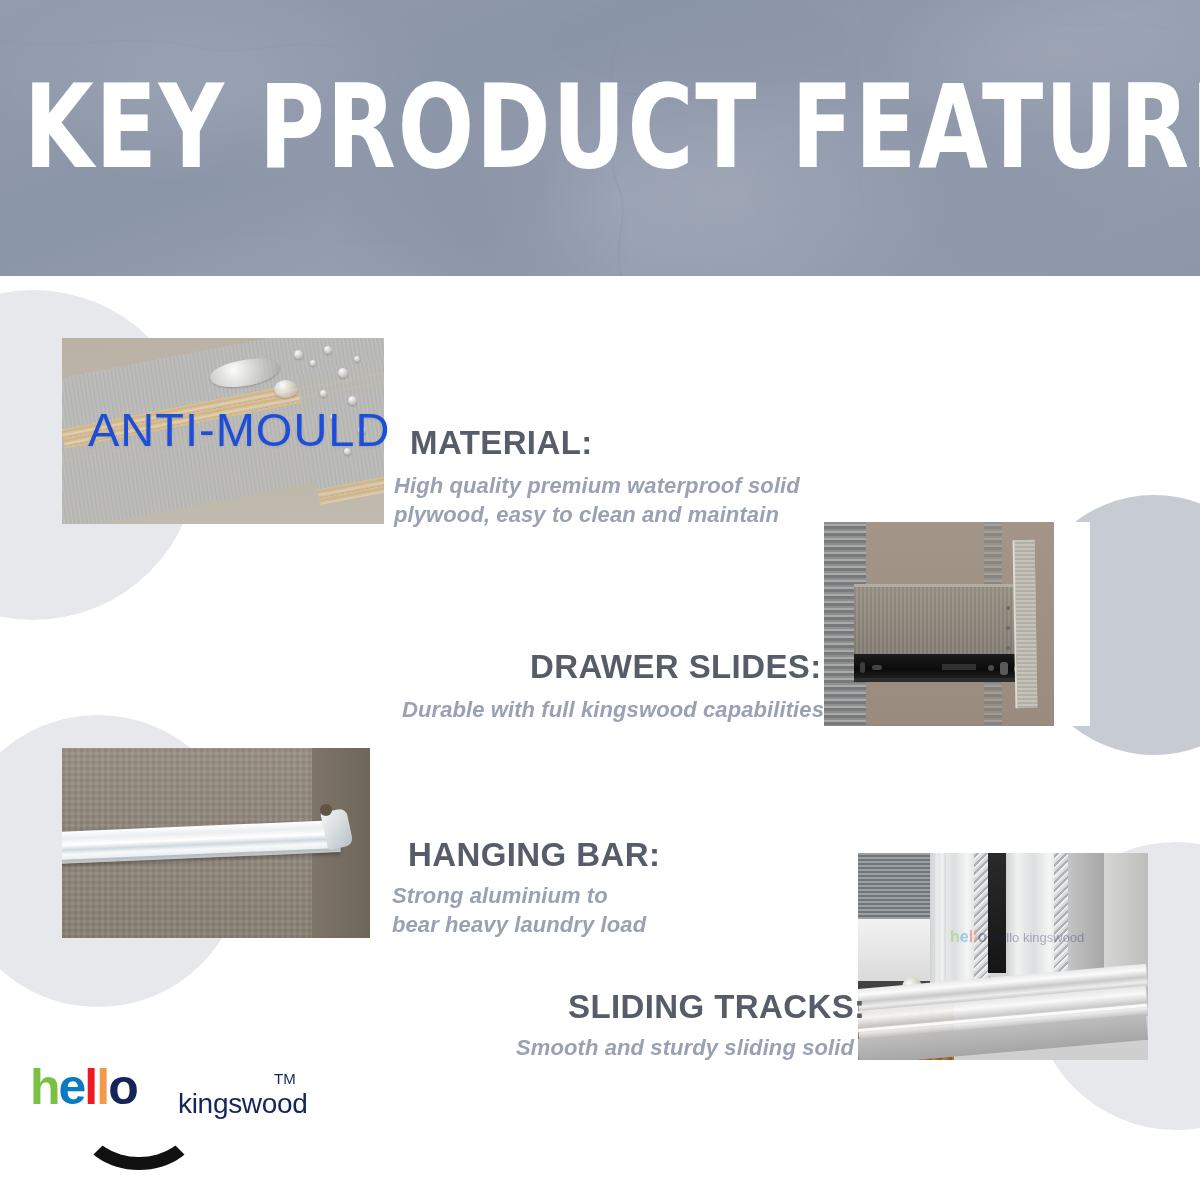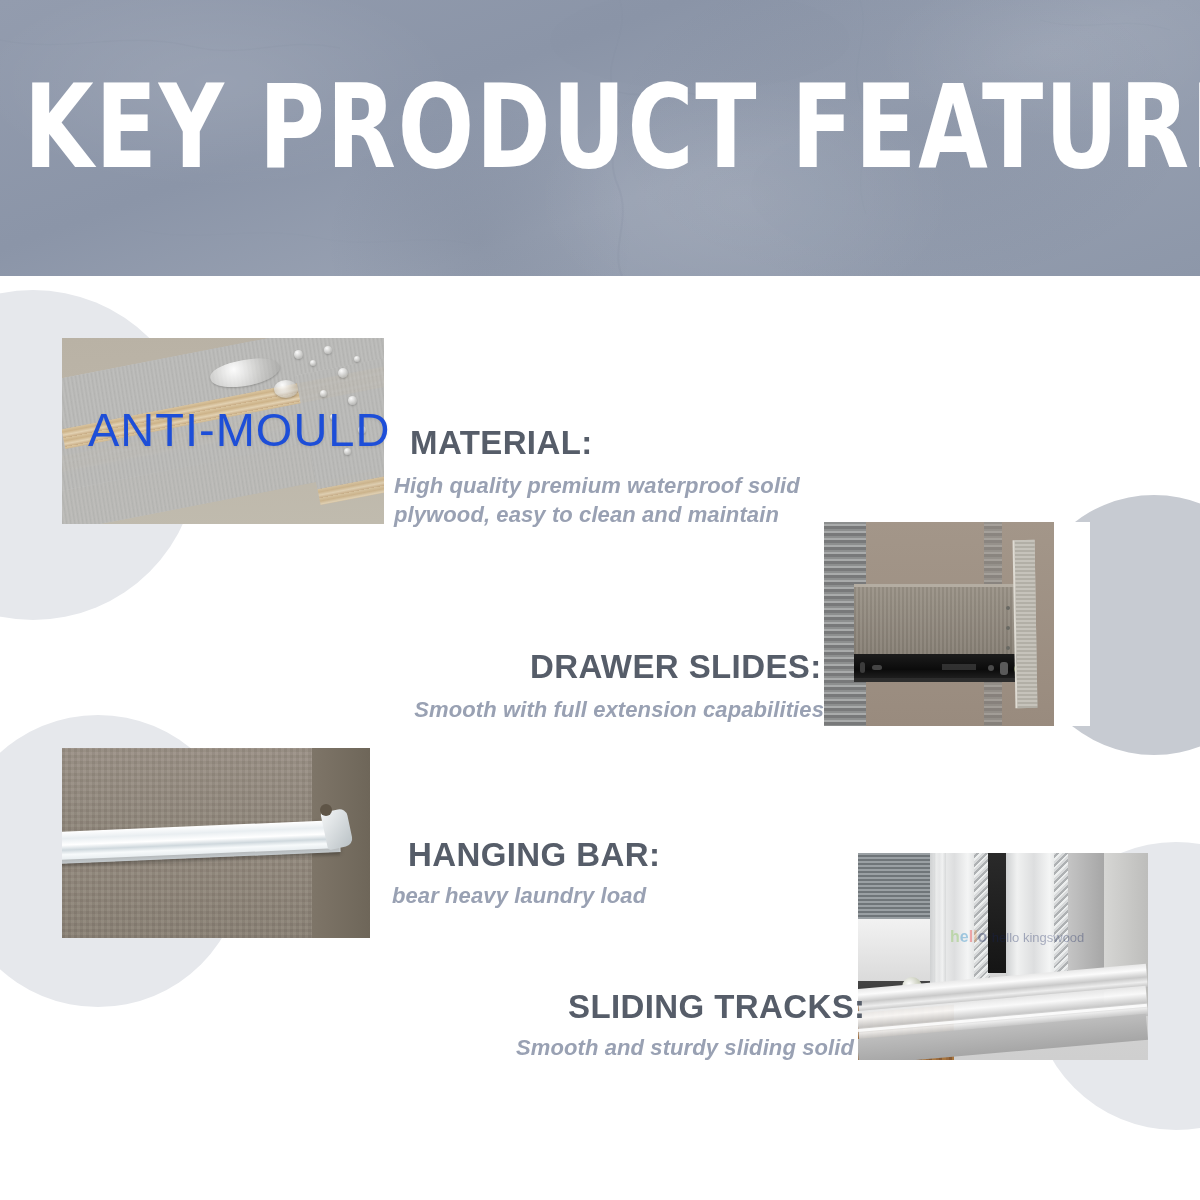--- a/index.html
+++ b/index.html
@@ -258,34 +258,35 @@
       <div style="position:absolute;left:134px;top:11px;width:6px;height:6px;border-radius:50%;background:#4a4a4a;"></div>
       <div style="position:absolute;left:146px;top:8px;width:8px;height:13px;border-radius:3px;background:#5a5a5a;"></div>
       <div style="position:absolute;left:160px;top:9px;width:12px;height:12px;border-radius:50%;background:#6d7a4e;"></div>
       <div style="position:absolute;left:0;top:24px;width:178px;height:4px;background:#2d2d2d;"></div>
     </div>
     <div class="dr-front" style="left:190px; top:18px; width:22px; height:168px; transform:rotate(-1deg);"></div>
   </div>
 
   <div class="feat-title" style="left:514px; top:648px;">DRAWER SLIDES:</div>
   <div class="feat-desc" style="left:374px; top:695px; width:450px; text-align:right;">
-    <div>Smooth with full extension capabilities</div>
+    <div>Durable with full kingswood capabilities</div>
   </div>
 
   <div class="photo" style="left:62px; top:748px; width:308px; height:190px;">
     <div class="hb-bg"></div>
     <div class="hb-rightpanel" style="left:250px; top:0; width:58px; height:190px;"></div>
     <div class="hb-bar" style="left:-6px; top:78px; width:284px; height:32px; transform:rotate(-2.4deg);"></div>
     <div style="position:absolute;left:-6px;top:106px;width:284px;height:9px;background:linear-gradient(180deg,rgba(0,0,0,.22),rgba(0,0,0,0));transform:rotate(-2.4deg);"></div>
     <div class="hb-cap" style="left:262px; top:62px; width:26px; height:38px; transform:rotate(-12deg);"></div>
     <div style="position:absolute;left:258px;top:56px;width:12px;height:12px;border-radius:50%;background:#5f5547;"></div>
   </div>
 
   <div class="feat-title" style="left:392px; top:836px;">HANGING BAR:</div>
   <div class="feat-desc" style="left:392px; top:881px; width:440px;">
+    <div>Strong aluminium to</div>
     <div>bear heavy laundry load</div>
   </div>
 
   <div class="photo" style="left:858px; top:853px; width:290px; height:207px;">
     <div class="st-bg"></div>
     <div class="st-mesh" style="left:0; top:0; width:86px; height:74px;"></div>
     <div style="position:absolute;left:0;top:66px;width:92px;height:68px;background:linear-gradient(180deg,#f2f2f2,#d8d8d8);"></div>
     <div class="st-dark" style="left:0; top:128px; width:92px; height:26px; opacity:.85;"></div>
     <div class="st-doorpanel" style="left:72px; top:0; width:54px; height:146px;"></div>
     <div class="st-doorpanel" style="left:76px; top:0; width:12px; height:146px; opacity:.55;"></div>
@@ -307,14 +308,24 @@
       <span style="color:#7ac143;">h</span><span style="color:#0a7bc0;">e</span><span style="color:#ed1c24;">l</span><span style="color:#f2994a;">l</span><span style="color:#16245c;">o</span>
       <span style="color:#16245c; font-weight:400; font-size:13px;">hello kingswood</span>
     </div>
   </div>
 
   <div class="feat-title" style="left:552px; top:988px;">SLIDING TRACKS:</div>
   <div class="feat-desc" style="left:404px; top:1033px; width:450px; text-align:right;">
     <div>Smooth and sturdy sliding solid</div>
   </div>
 
+  <div class="logo">
+    <div class="logo-word">
+      <span class="lw h">h</span><span class="lw e">e</span><span class="lw l1">l</span><span class="lw l2">l</span><span class="lw o">o</span>
+    </div>
+    <div class="logo-kw">kingswood</div>
+    <div class="logo-tm">TM</div>
+    <div class="logo-smile">
+        <i></i>
+      </div>
+  </div>
 
 </div>
 
 </body></html>

